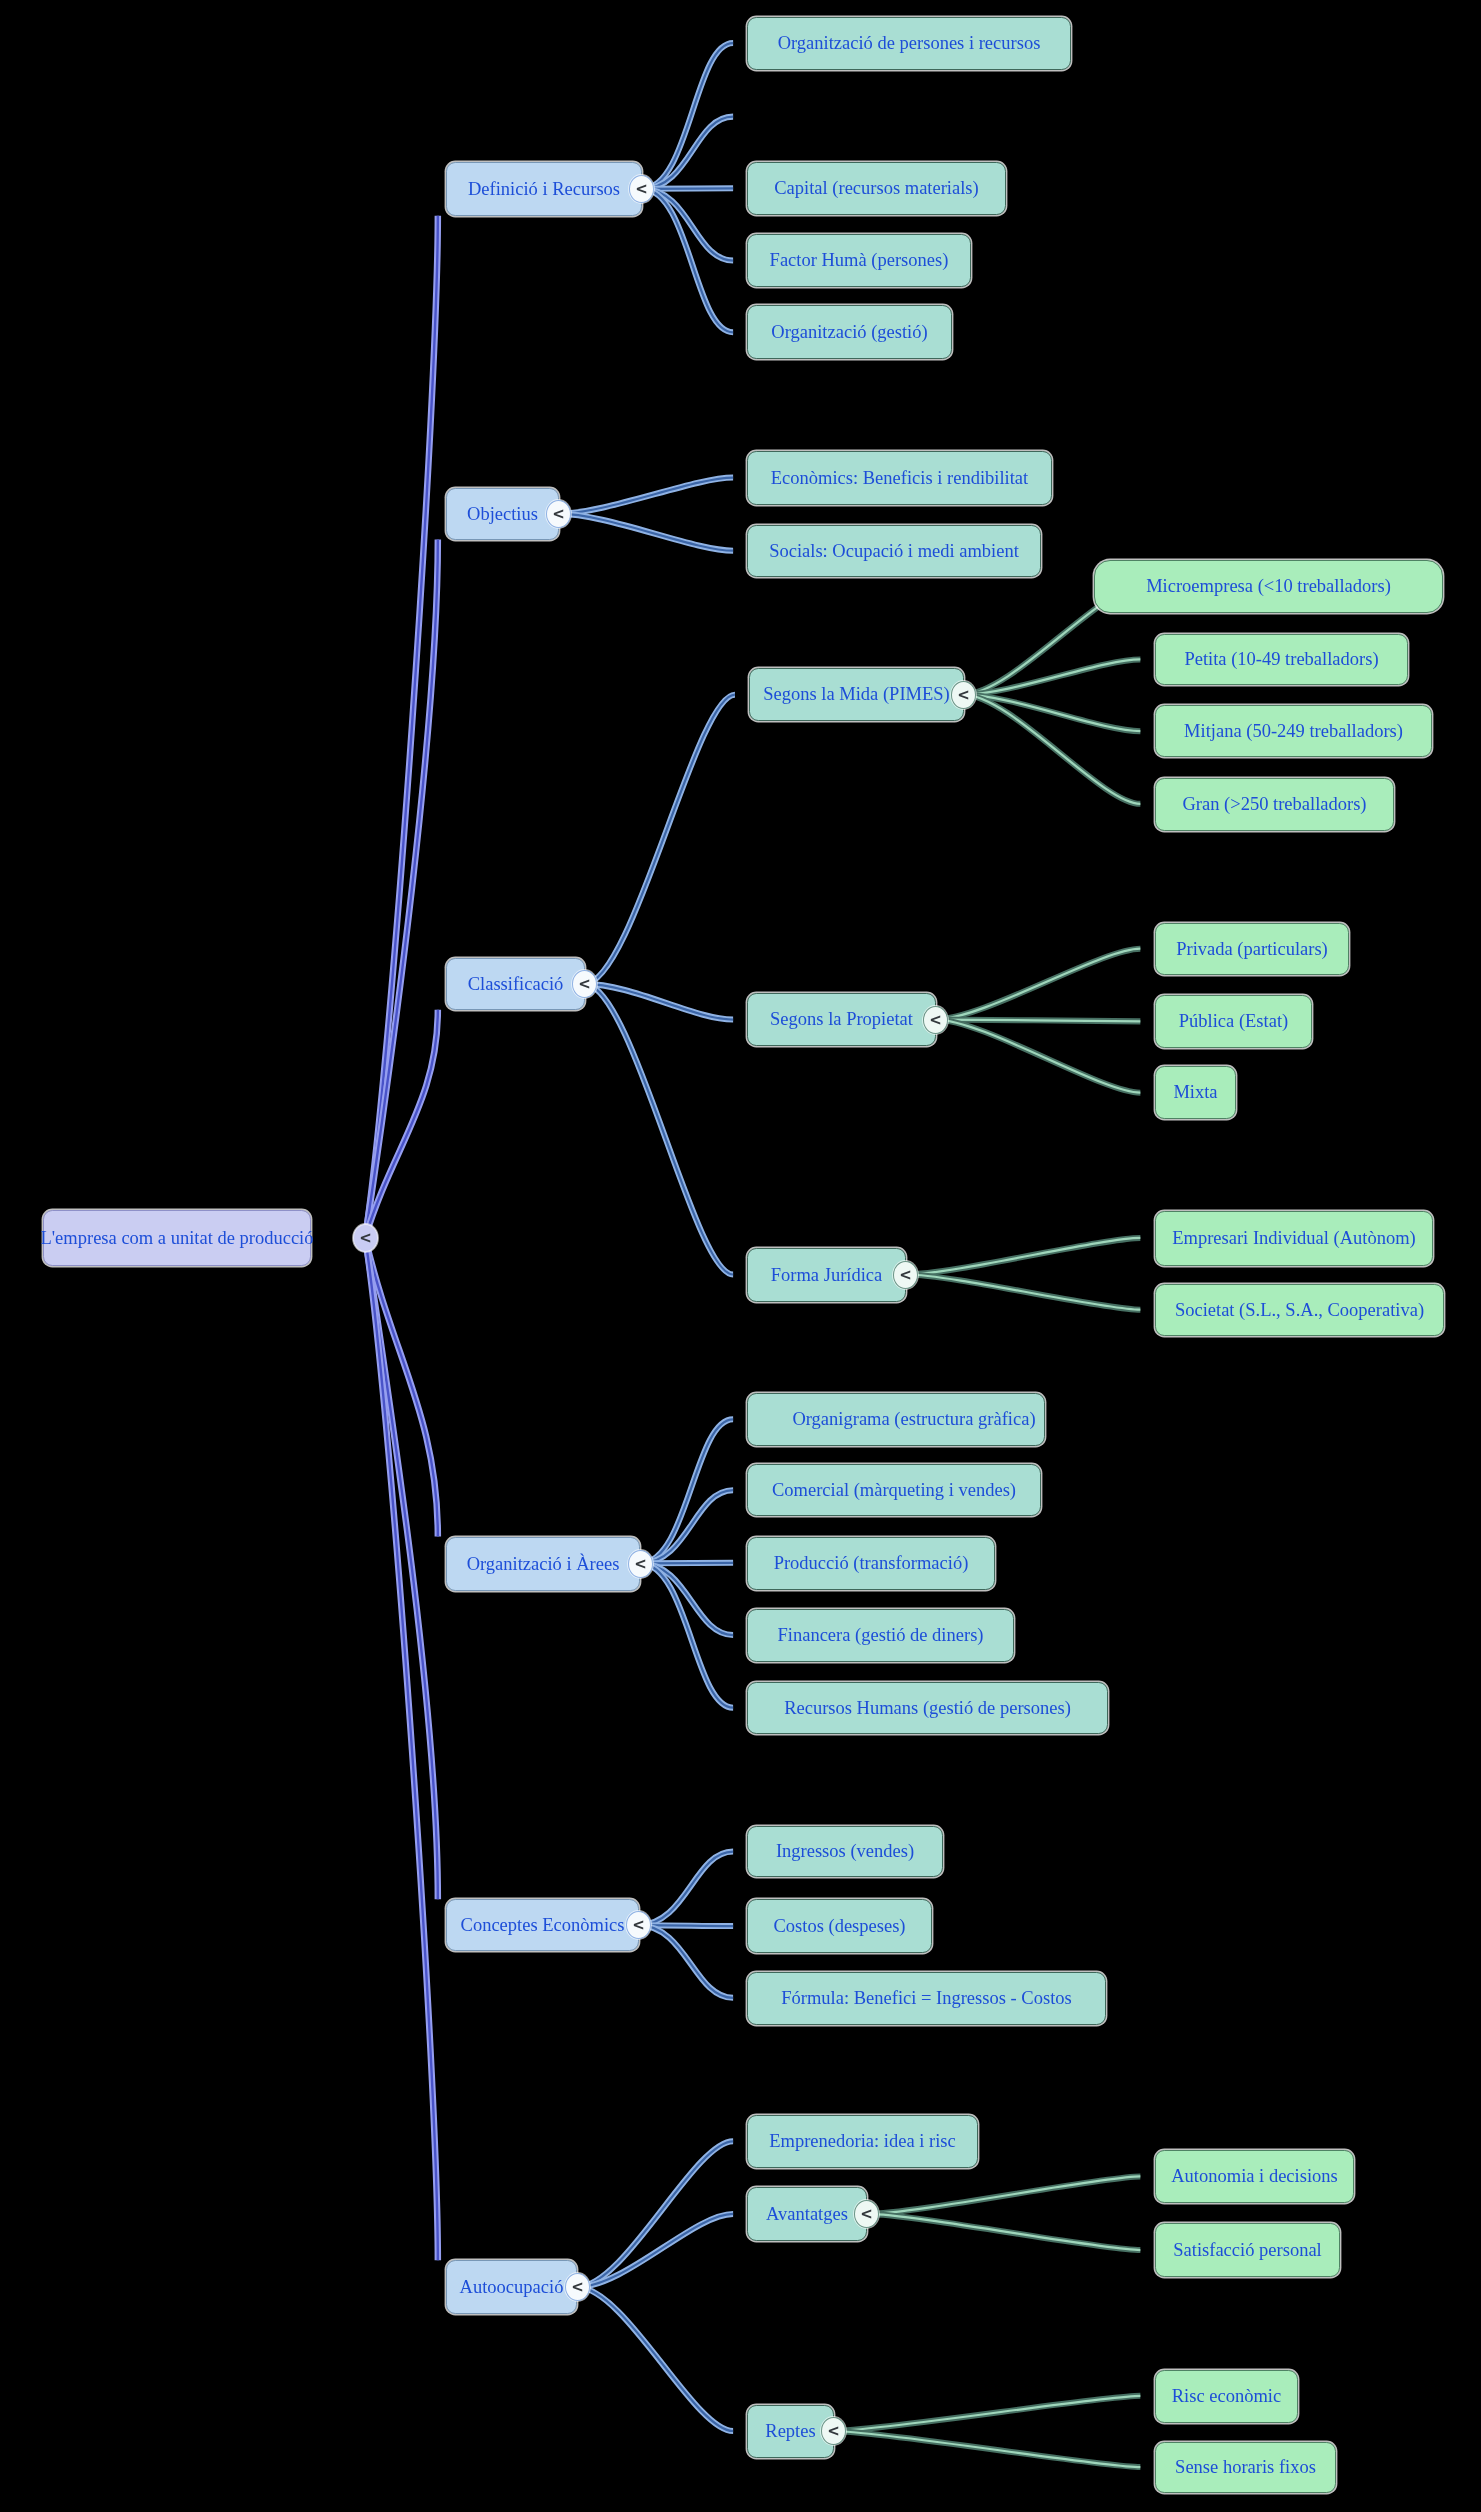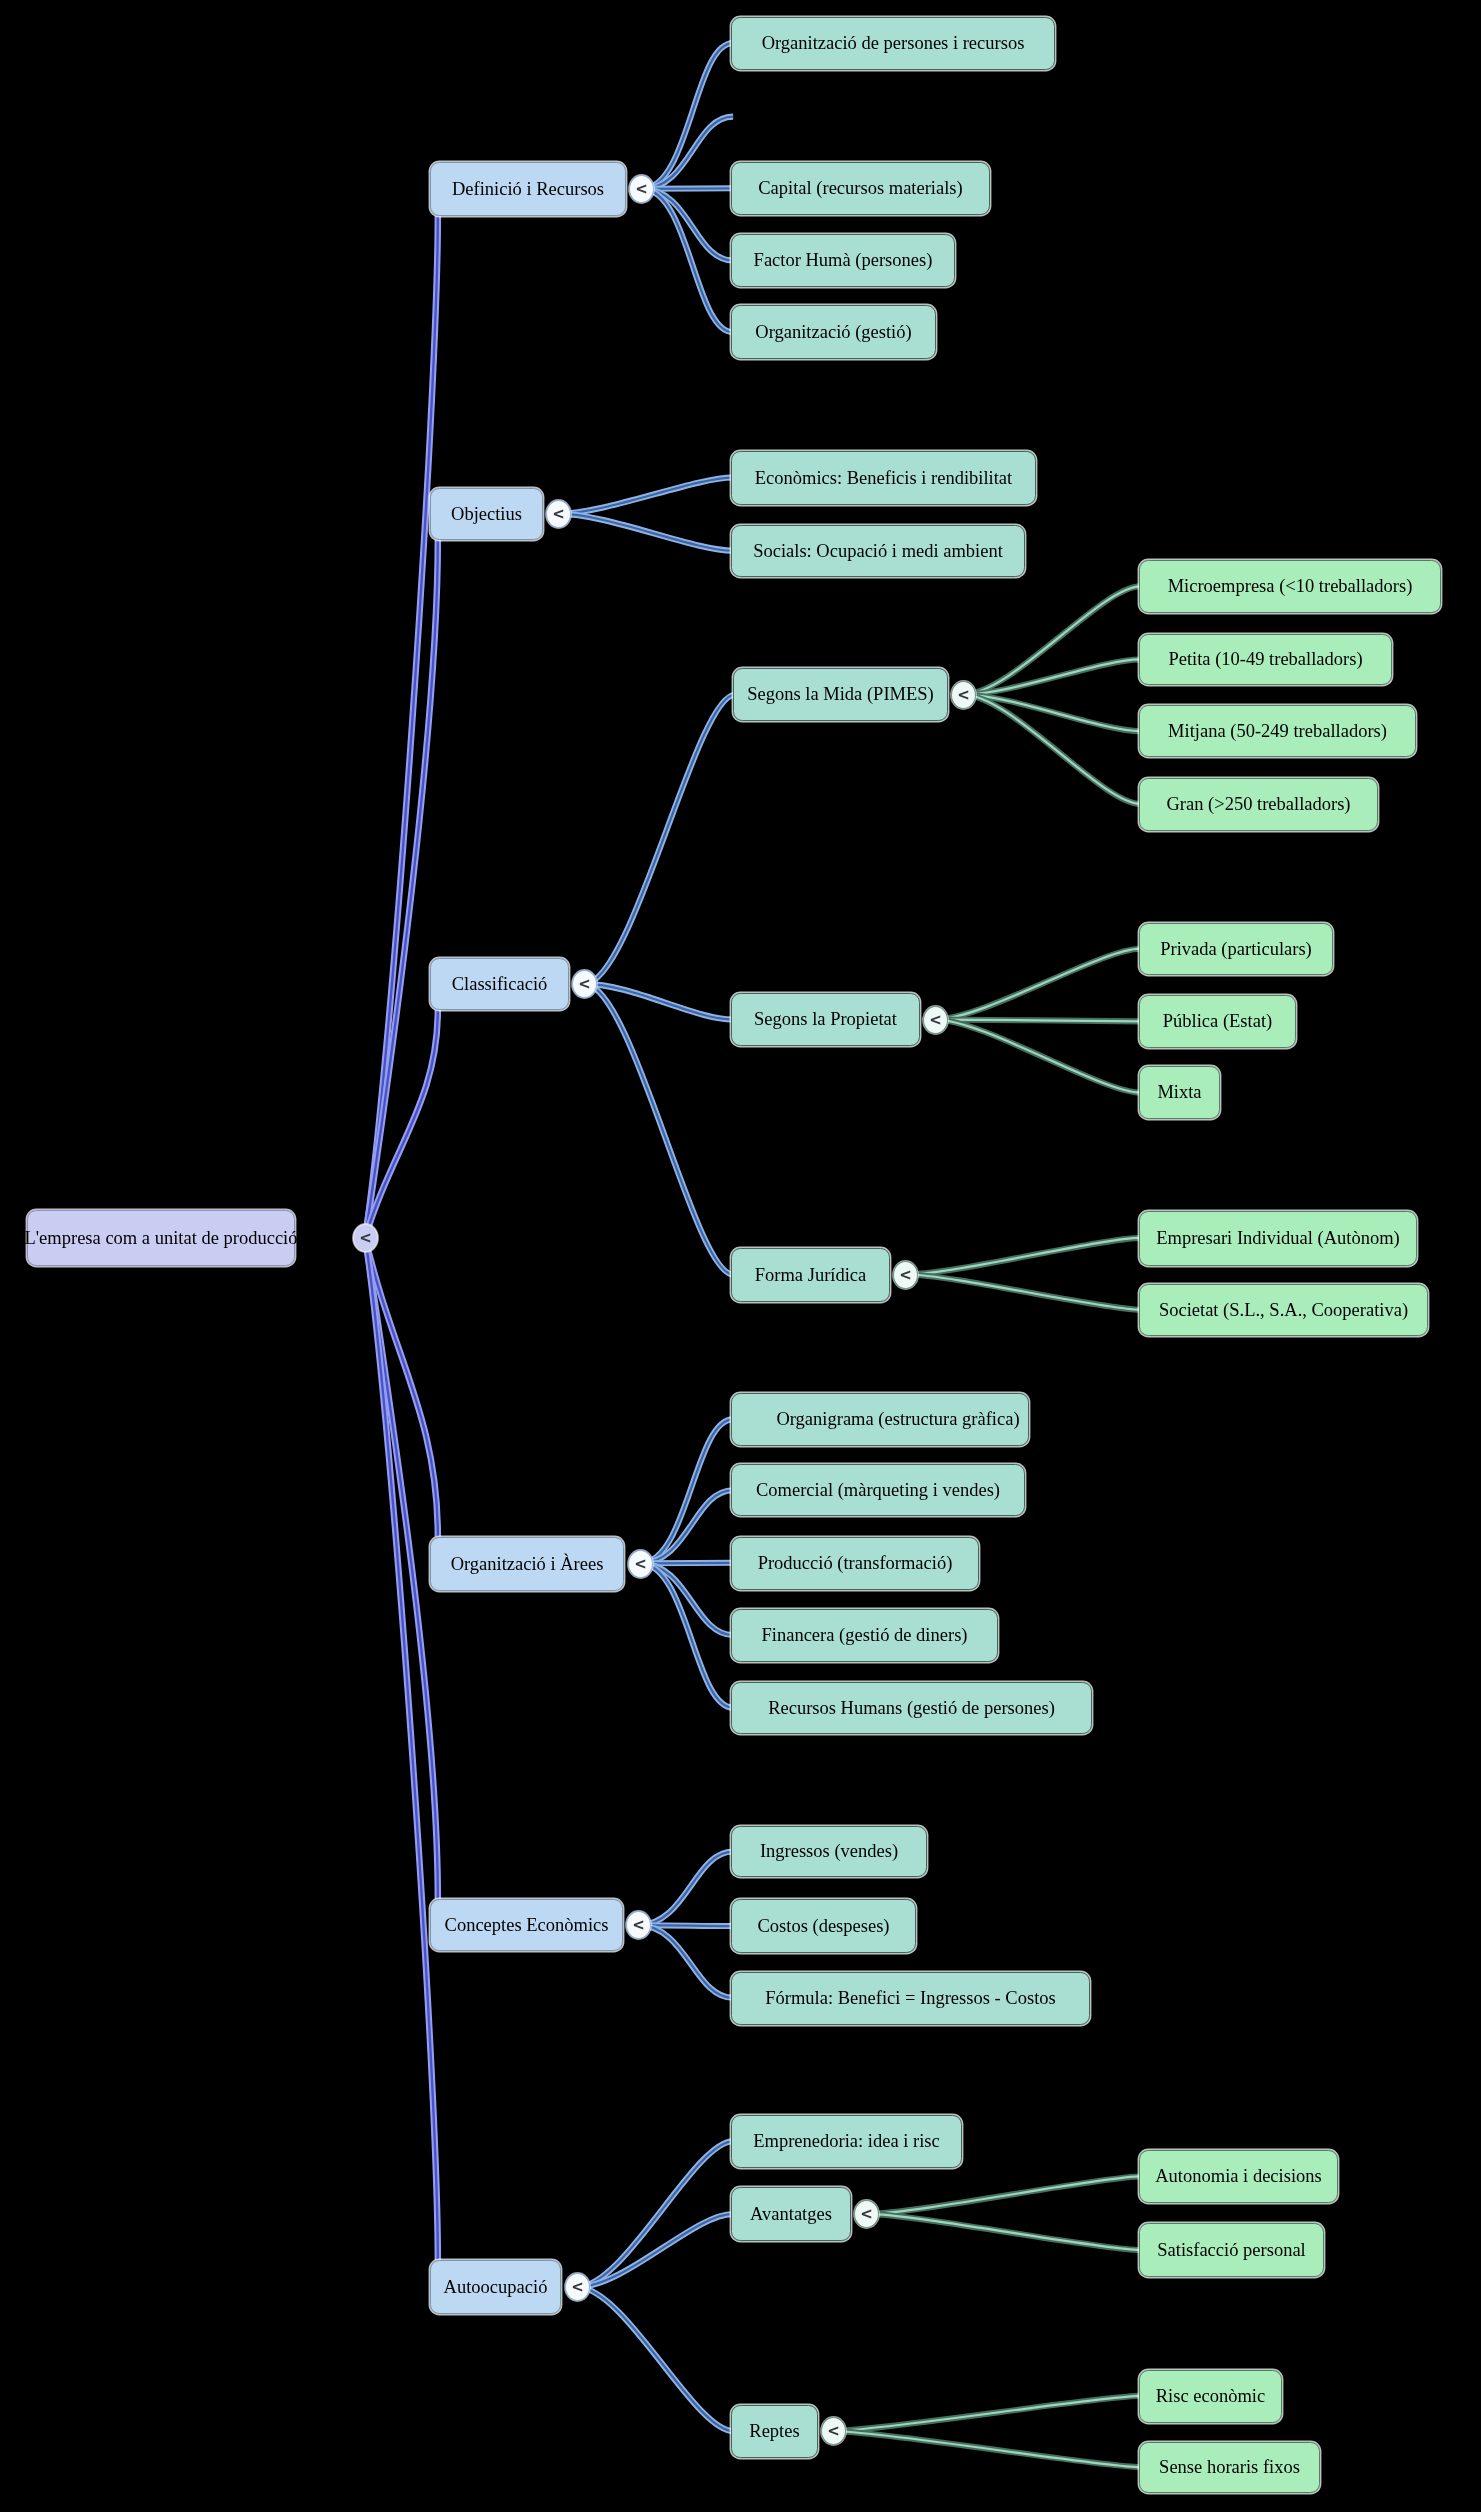--- a/index.html
+++ b/index.html
@@ -11,23 +11,24 @@
     overflow:hidden;
   }
   #edges{position:absolute;left:0;top:0;z-index:1;}
   .node{
     position:absolute;
     box-sizing:border-box;
     display:flex;align-items:center;justify-content:center;
     white-space:nowrap;
     border-radius:9.3px;
     font-size:18.5px;
-    color:#000000;
+    color:#1d4ed8;
     z-index:2;
     box-shadow:0 0 0 1.4px rgba(255,255,255,0.75);
+    margin-left:16px;
   }
   .lv-root{background:#cacdf2;border:1.4px solid #8e90c8;font-size:18.5px;}
   .lv1{background:#bdd8f2;border:1.4px solid #7897b6;}
   .lv2{background:#a9ded3;border:1.4px solid #3f685b;}
   .lv3{background:#a9edbb;border:1.4px solid #4f8264;}
   .expander{
     position:absolute;
     box-sizing:border-box;
     width:25px;height:28px;
     border-radius:50%;
@@ -154,21 +155,21 @@
     <div class="node lv2" style="left: 731px; top: 234px; width: 224px; height: 53px;">Factor Humà (persones)</div>
     <div class="node lv2" style="left: 731px; top: 305px; width: 205px; height: 54px;">Organització (gestió)</div>
     <div class="node lv2" style="left: 731px; top: 451px; width: 305px; height: 54px;">Econòmics: Beneficis i rendibilitat</div>
     <div class="node lv2" style="left: 731px; top: 525px; width: 294px; height: 52px;">Socials: Ocupació i medi ambient</div>
     <div class="node lv2" style="left: 733px; top: 668px; width: 215px; height: 53px;">Segons la Mida (PIMES)</div>
     <div class="expander exp-green" style="left: 951px; top: 681px;">&lt;</div>
     <div class="node lv2" style="left: 731px; top: 993px; width: 189px; height: 53px;">Segons la Propietat</div>
     <div class="expander exp-green" style="left: 923px; top: 1006px;">&lt;</div>
     <div class="node lv2" style="left: 731px; top: 1248px; width: 159px; height: 54px;">Forma Jurídica</div>
     <div class="expander exp-green" style="left: 893px; top: 1261px;">&lt;</div>
-    <div class="node lv3" style="left: 1139px; top: 560px; width: 302px; height: 53px;">Microempresa (&lt;10 treballadors)</div>
+    <div class="node lv3" style="left: 1078px; top: 560px; width: 349px; height: 53px; border-radius: 16px;">Microempresa (&lt;10 treballadors)</div>
     <div class="node lv3" style="left: 1139px; top: 634px; width: 253px; height: 51px;">Petita (10-49 treballadors)</div>
     <div class="node lv3" style="left: 1139px; top: 705px; width: 277px; height: 52px;">Mitjana (50-249 treballadors)</div>
     <div class="node lv3" style="left: 1139px; top: 778px; width: 239px; height: 53px;">Gran (&gt;250 treballadors)</div>
     <div class="node lv3" style="left: 1139px; top: 923px; width: 194px; height: 52px;">Privada (particulars)</div>
     <div class="node lv3" style="left: 1139px; top: 995px; width: 157px; height: 53px;">Pública (Estat)</div>
     <div class="node lv3" style="left: 1139px; top: 1066px; width: 81px; height: 53px;">Mixta</div>
     <div class="node lv3" style="left: 1139px; top: 1211px; width: 278px; height: 55px;">Empresari Individual (Autònom)</div>
     <div class="node lv3" style="left: 1139px; top: 1284px; width: 289px; height: 52px;">Societat (S.L., S.A., Cooperativa)</div>
     <div class="node lv2" style="left: 731px; top: 1393px; width: 298px; height: 53px; padding-left: 36px;">Organigrama (estructura gràfica)</div>
     <div class="node lv2" style="left: 731px; top: 1464px; width: 294px; height: 52px;">Comercial (màrqueting i vendes)</div>

